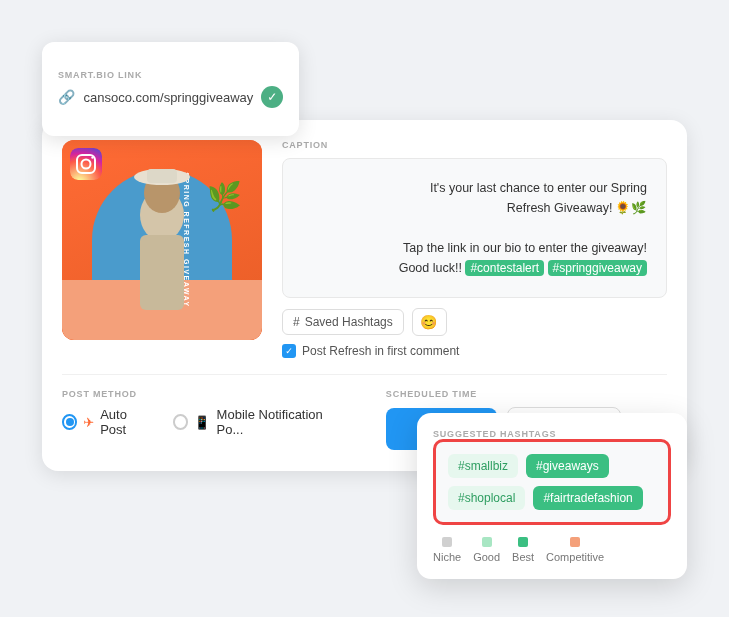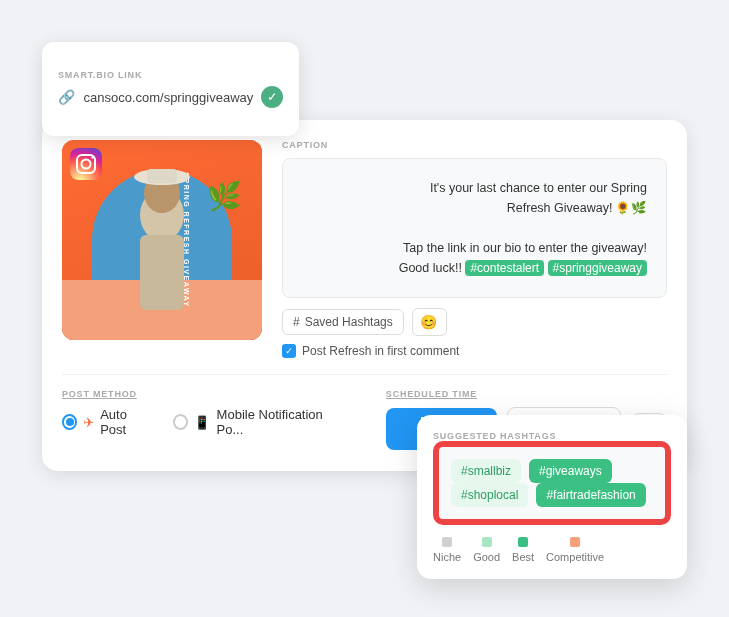--- a/index.html
+++ b/index.html
@@ -225,21 +225,20 @@
       border-top: 1px solid #f0f0f0;
       padding-top: 14px;
     }
     .meta-label {
       font-size: 9px;
       font-weight: 600;
       color: #aaa;
       letter-spacing: 0.8px;
       text-transform: uppercase;
       margin-bottom: 8px;
-      text-decoration: underline;
     }
     .post-method-row {
       display: flex;
       align-items: center;
       gap: 20px;
       margin-bottom: 12px;
     }
     .radio-option {
       display: flex;
       align-items: center;
@@ -327,22 +326,23 @@
     .hashtags-card-label {
       font-size: 9px;
       font-weight: 600;
       color: #aaa;
       letter-spacing: 0.8px;
       text-transform: uppercase;
     }
     .hashtags-grid {
       display: flex;
       flex-direction: column;
+      gap: 8px;
       background: #f8f9fa;
-      border: 6px solid #ef4444;
+      border: 3px solid #ef4444;
       border-radius: 10px;
       padding: 12px;
       margin-bottom: 12px;
     }
     .hashtag-row {
       display: flex;
       gap: 8px;
       align-items: center;
     }
     .hashtag-chip {

